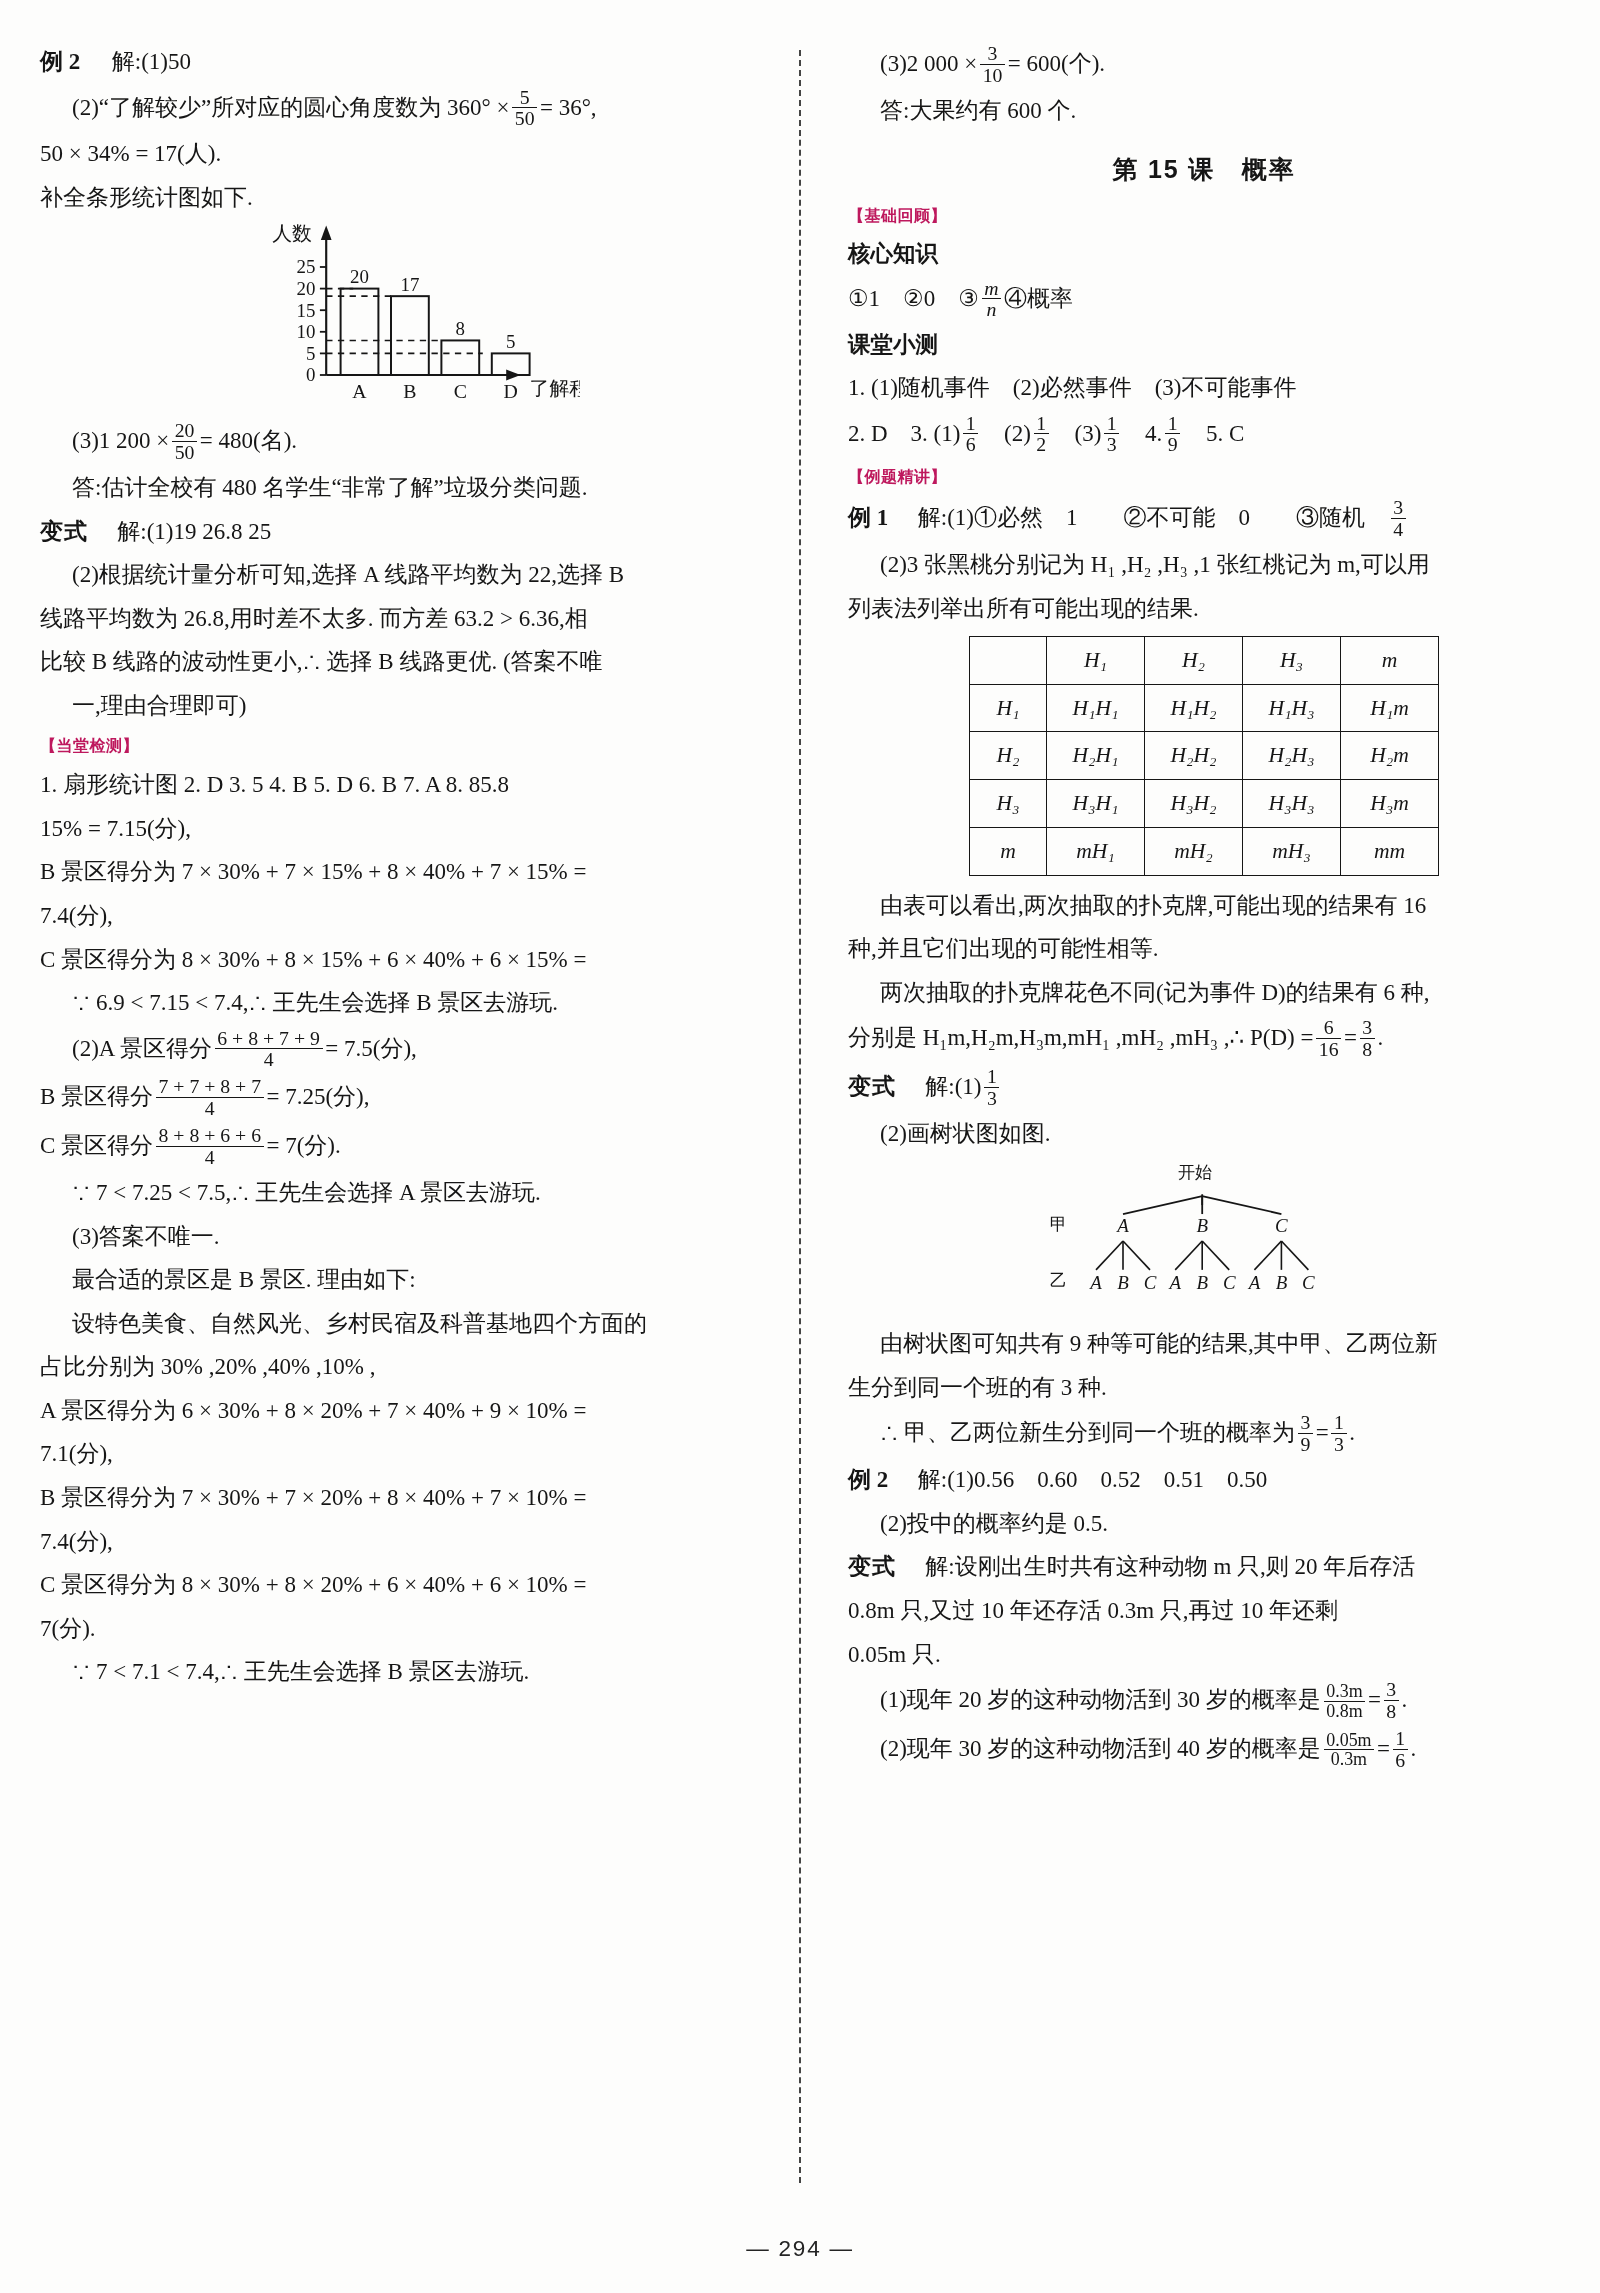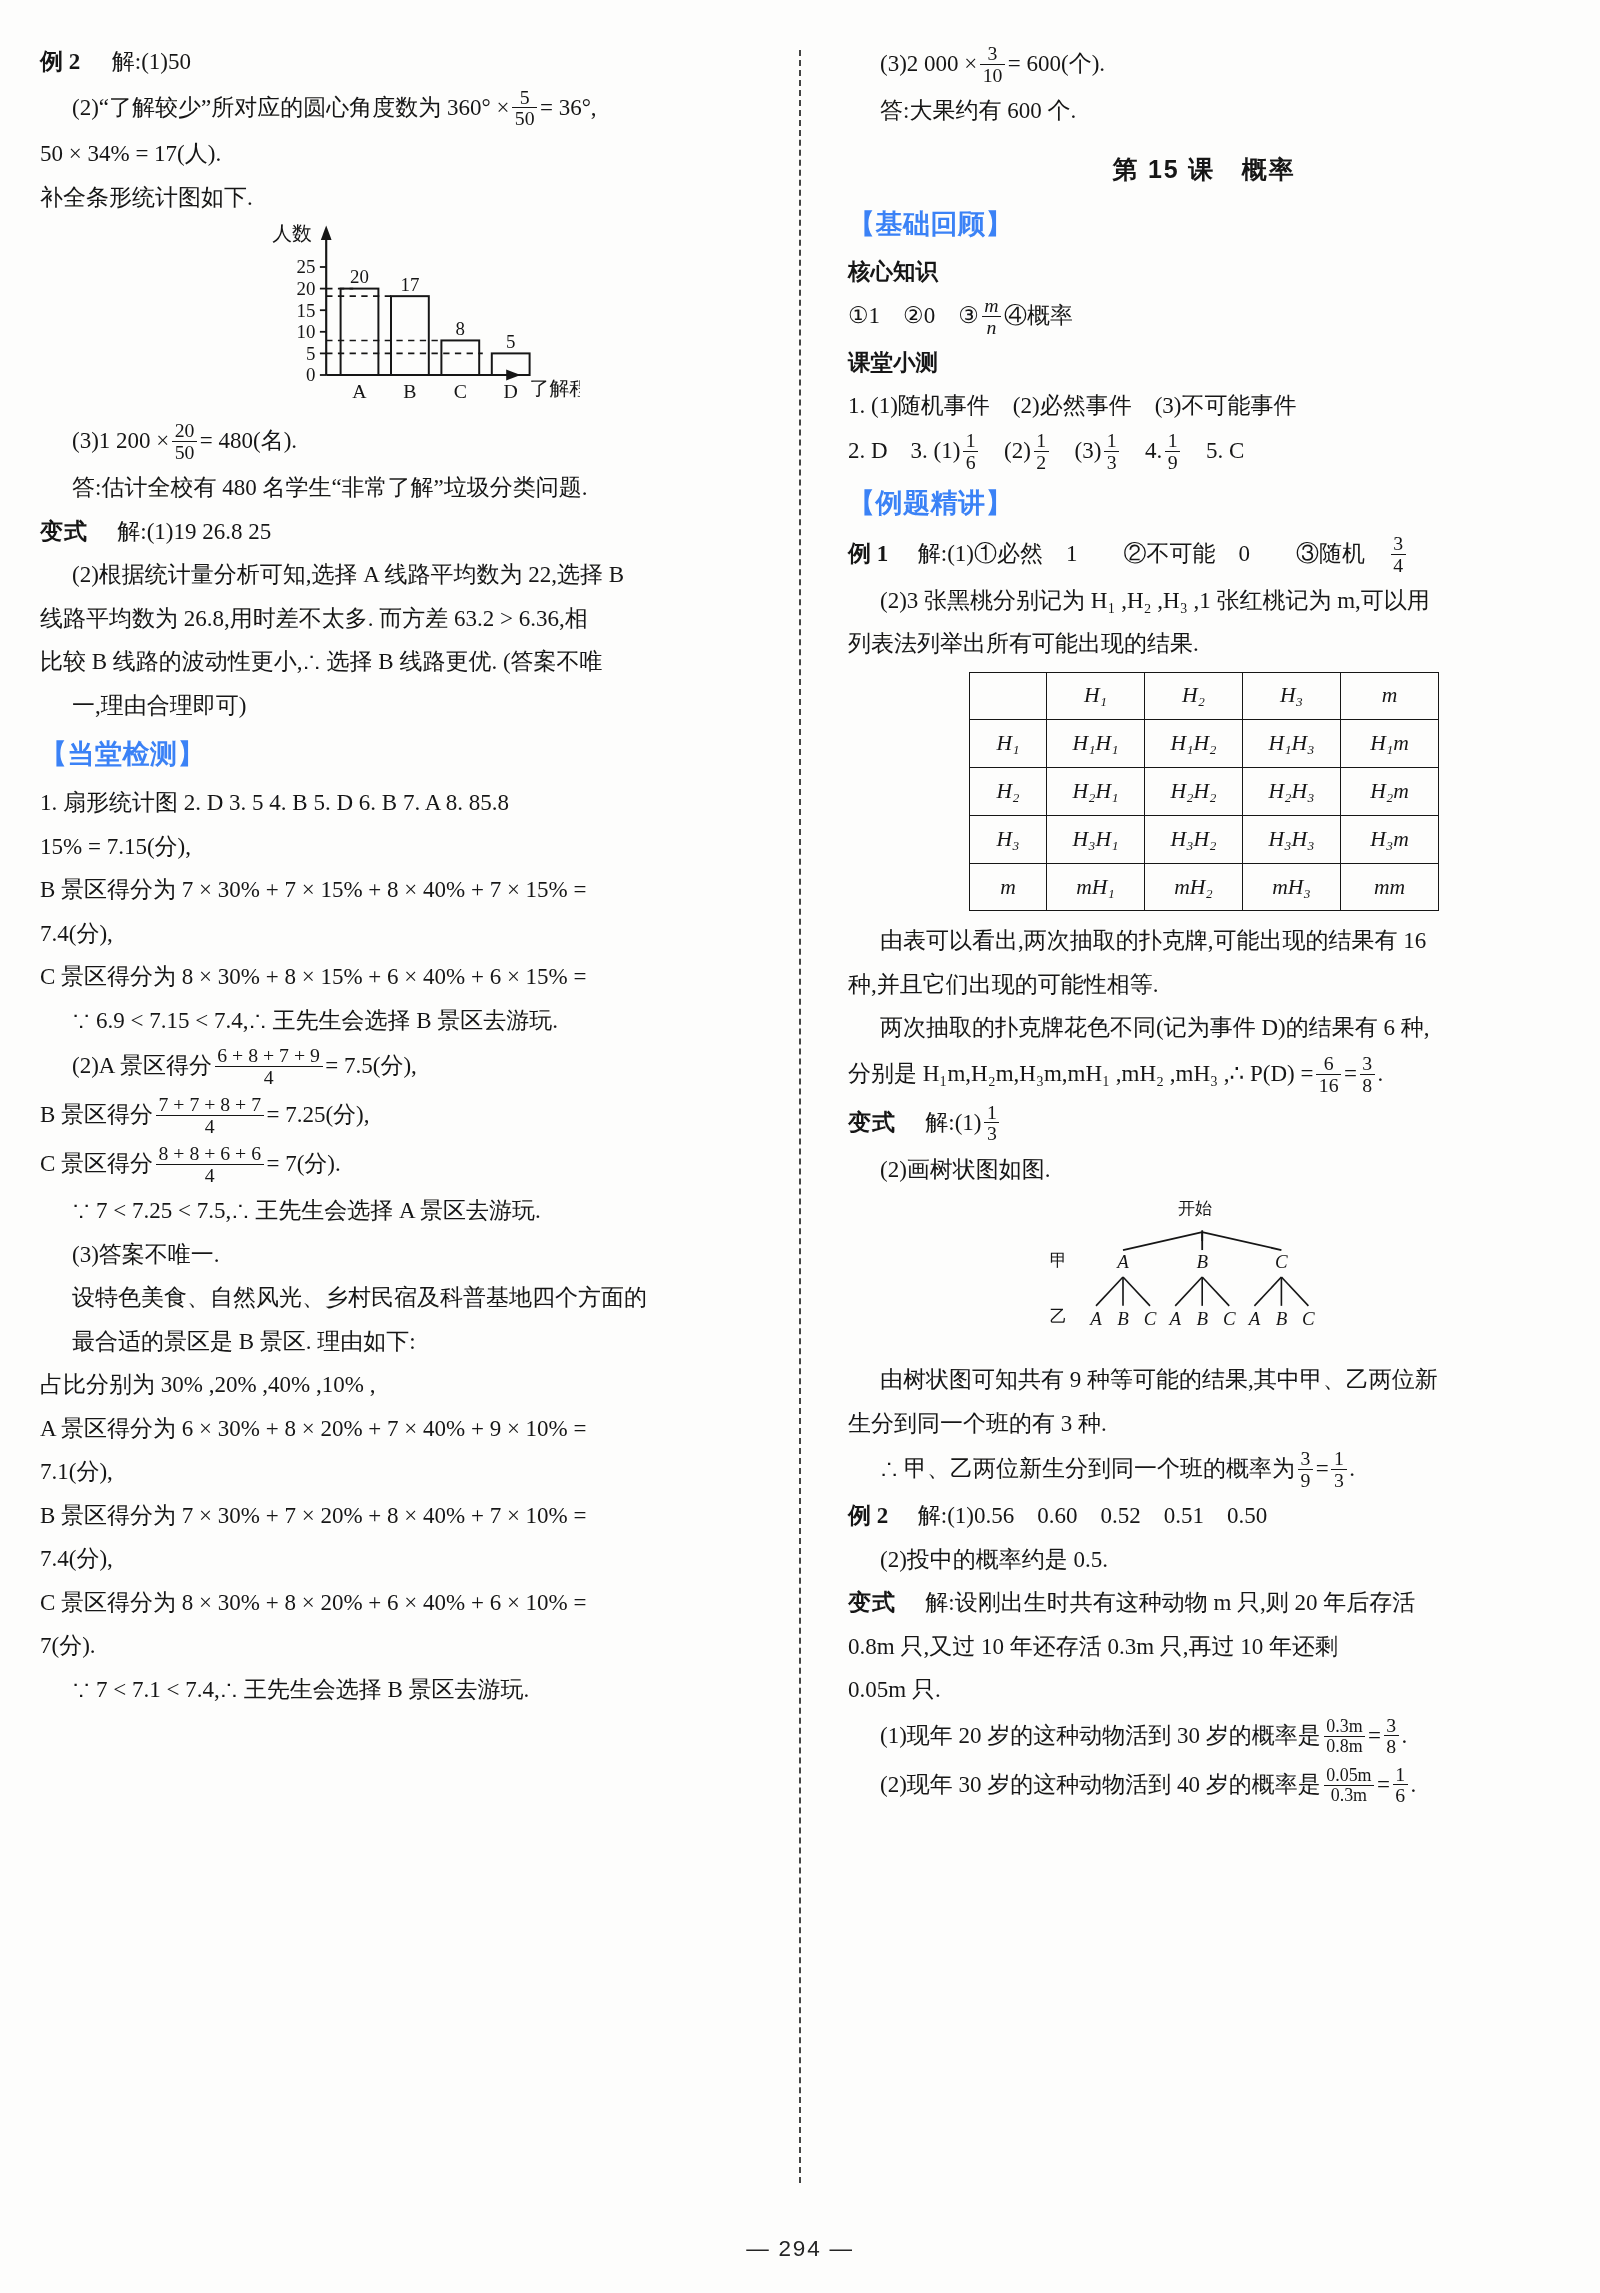--- a/index.html
+++ b/index.html
@@ -40,24 +40,24 @@
   p{margin:0 0 5.4px 0;}
   .ln{margin:0 0 6.3px 0; white-space:normal;}
   .ind{padding-left:32px;}
   .ital{font-style:italic;}
 
   .lbl{font-weight:bold; font-family:"Liberation Sans","DejaVu Sans",sans-serif; letter-spacing:0.9px;}
   .lbl-ex{font-weight:bold;}
 
   
   .redhead{
-    color:#3b82f6;
+    color:#be185d;
     font-weight:bold;
     font-family:"Liberation Sans","DejaVu Sans",sans-serif;
-    font-size:27px;
+    font-size:16px;
     margin:9px 0 7.2px 0;
     letter-spacing:0.5px;
   }
   .subhead{
     font-weight:bold;
     font-family:"Liberation Sans","DejaVu Sans",sans-serif;
     font-size:22.5px;
     margin:7.2px 0 5.4px 0;
   }
   .chapter{
@@ -229,22 +229,22 @@
       <p class="ln">
         <span>B 景区得分</span><span class="frac"><span class="num">7 + 7 + 8 + 7</span><span class="den">4</span></span><span>= 7.25(分),</span>
       </p>
 
       <p class="ln">
         <span>C 景区得分</span><span class="frac"><span class="num">8 + 8 + 6 + 6</span><span class="den">4</span></span><span>= 7(分).</span>
       </p>
 
       <p class="ln ind">∵ 7 &lt; 7.25 &lt; 7.5,∴ 王先生会选择 A 景区去游玩.</p>
       <p class="ln ind">(3)答案不唯一.</p>
+      <p class="ln ind">最合适的景区是 B 景区. 理由如下:</p>
       <p class="ln ind">设特色美食、自然风光、乡村民宿及科普基地四个方面的</p>
-      <p class="ln ind">最合适的景区是 B 景区. 理由如下:</p>
       <p class="ln">占比分别为 30% ,20% ,40% ,10% ,</p>
       <p class="ln">A 景区得分为 6 × 30%  + 8 × 20%  + 7 × 40%  + 9 × 10% =</p>
       <p class="ln">7.1(分),</p>
       <p class="ln">B 景区得分为 7 × 30%  + 7 × 20%  + 8 × 40%  + 7 × 10% =</p>
       <p class="ln">7.4(分),</p>
       <p class="ln">C 景区得分为 8 × 30%  + 8 × 20%  + 6 × 40%  + 6 × 10% =</p>
       <p class="ln">7(分).</p>
       <p class="ln ind">∵ 7 &lt; 7.1 &lt; 7.4,∴ 王先生会选择 B 景区去游玩.</p>
     </div>
 

